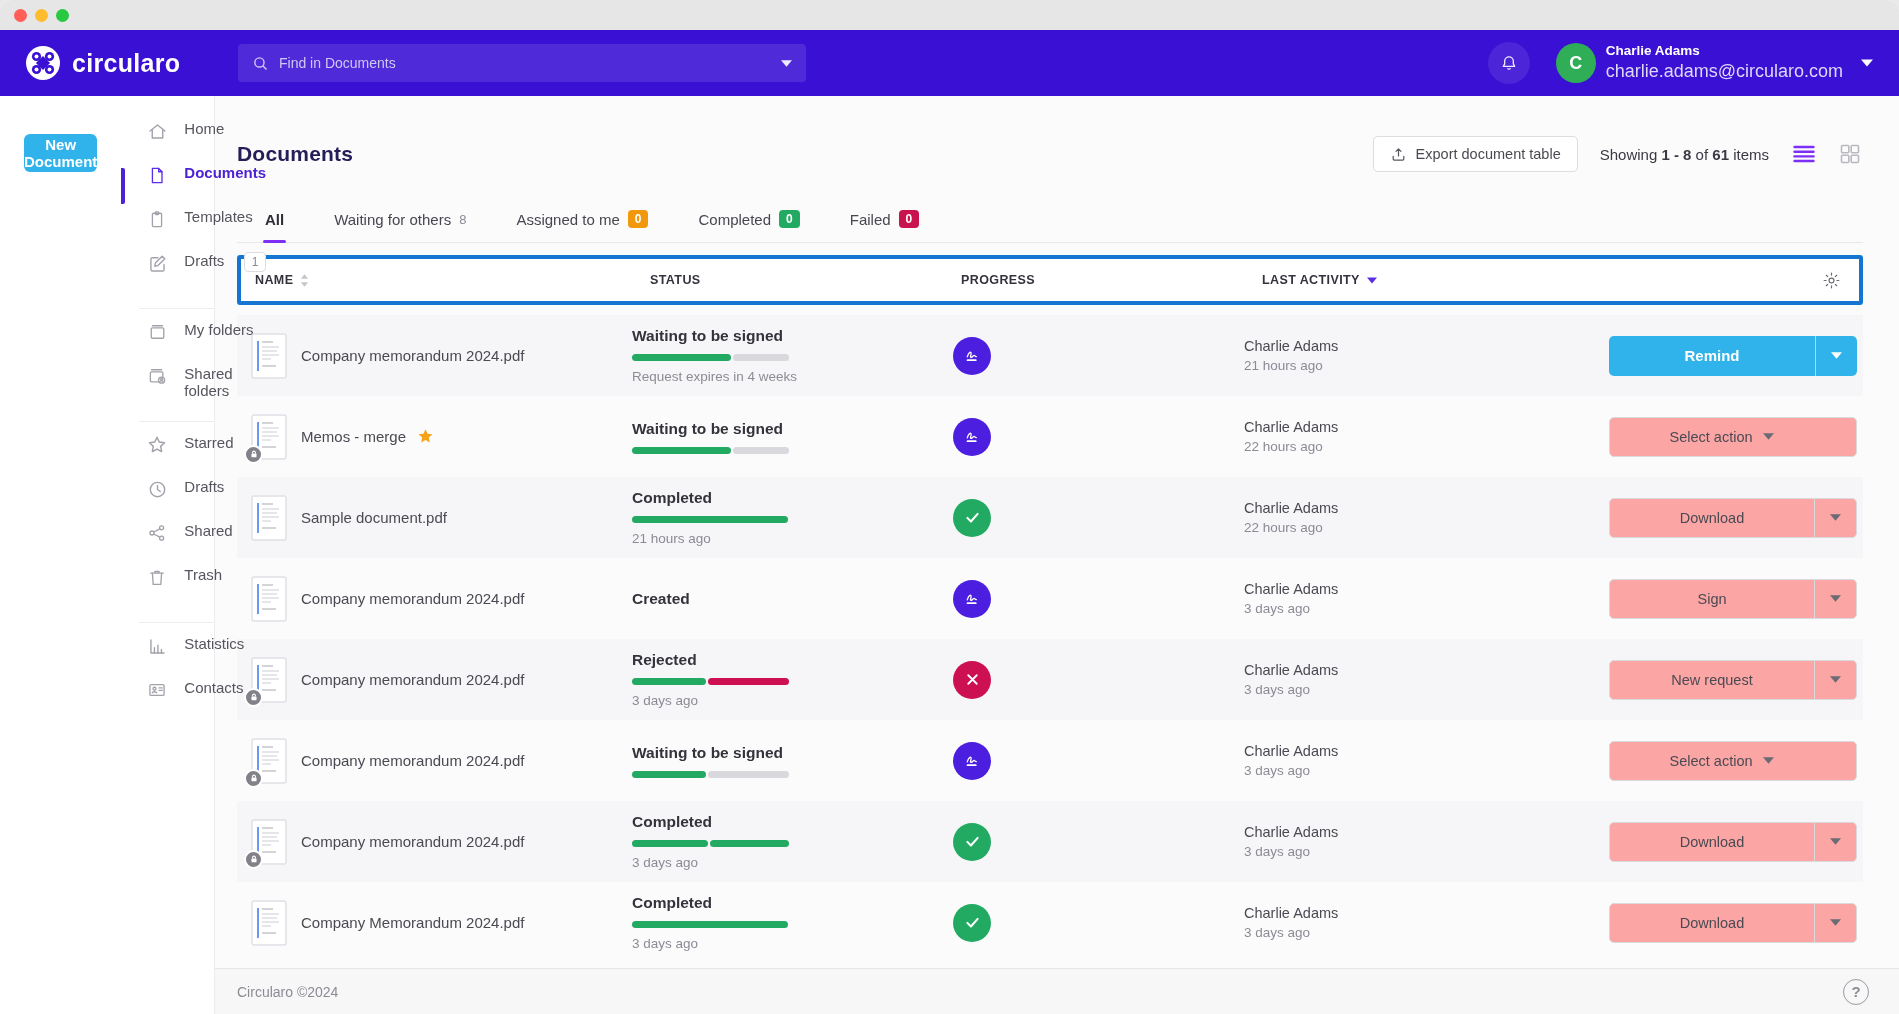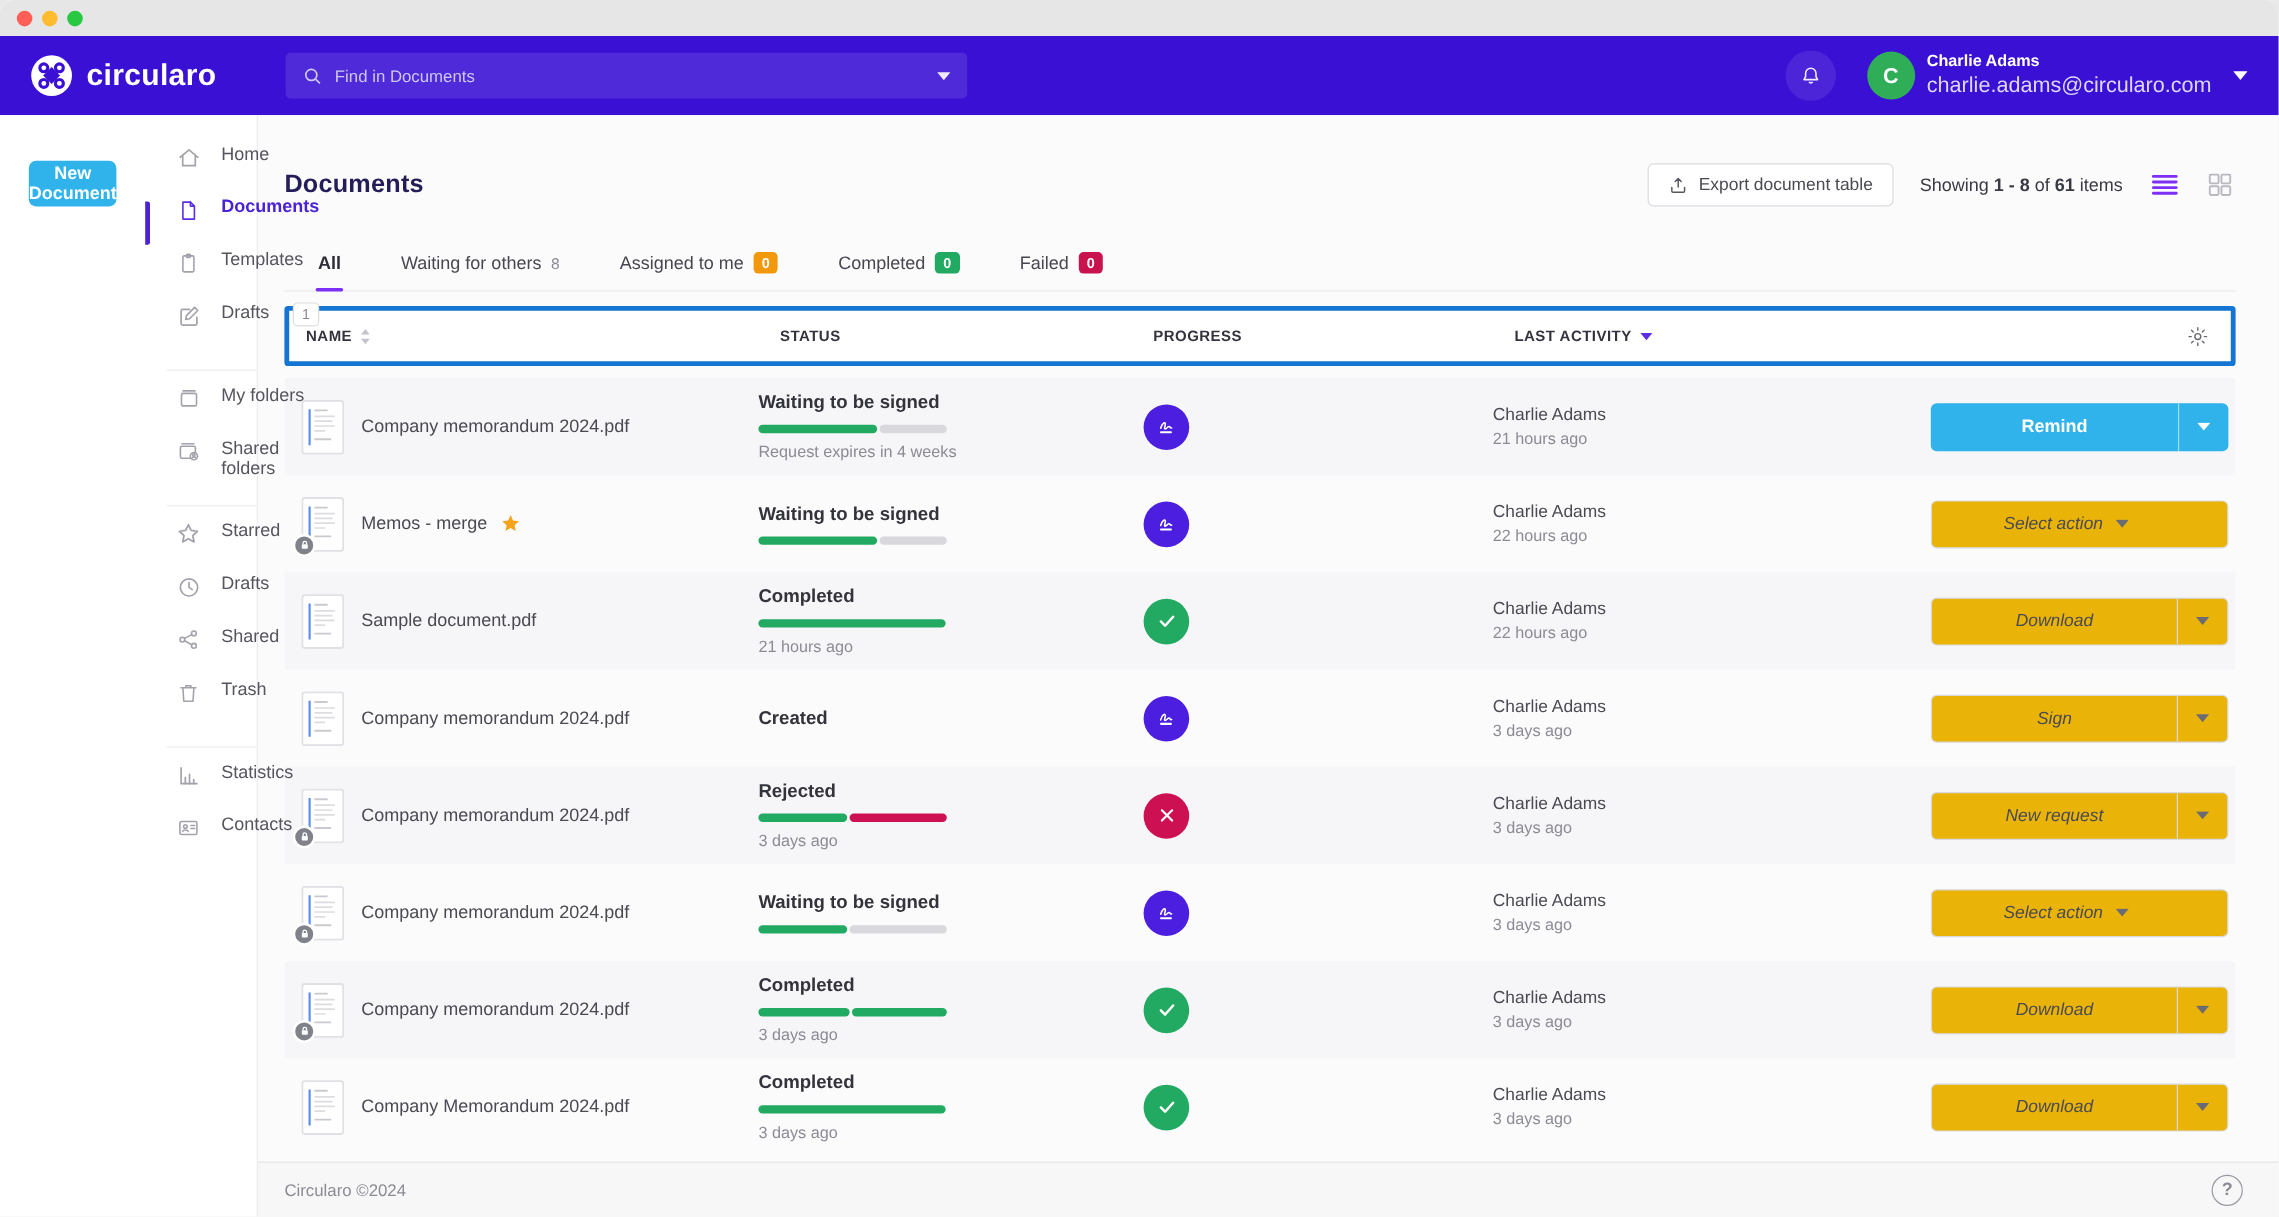--- a/index.html
+++ b/index.html
@@ -84,21 +84,21 @@
   .status-label { font-size:15.5px; font-weight:600; color:#33333b; }
   .bar { display:flex; gap:2px; width:157px; height:7px; margin-top:9px; }
   .bar span { height:7px; border-radius:4px; }
   .status-sub { font-size:13.5px; color:#8b8b95; margin-top:8px; }
   .pcircle { width:38px; height:38px; border-radius:50%; display:flex; align-items:center; justify-content:center; margin-left:10px; cursor:pointer; }
   .pc-signature{ background:#4c1fe0; } .pc-check{ background:#23aa62; } .pc-cross{ background:#cd1052; }
   .act-name { font-size:14.5px; color:#4a4a52; }
   .act-time { font-size:13.5px; color:#8b8b95; margin-top:4px; }
   .cell-action { justify-self:end; padding-right:6px; }
   .btn { display:flex; height:40px; border-radius:5px; overflow:hidden; width:248px; cursor:pointer; }
-  .btn.outline { background:#eab308; border:1px solid #d9d9de;font-style:italic; }
+  .btn.outline { background:#fca5a5; border:1px solid #d9d9de; }
   .btn.primary { background:#2fb3ea; }
   .btn-main { flex:1; display:flex; align-items:center; justify-content:center; gap:10px; font-size:14.5px; color:#4a4a52; }
   .btn.primary .btn-main { color:#fff; font-weight:700; font-size:15px; }
   .btn-caret { width:42px; display:flex; align-items:center; justify-content:center; border-left:1px solid #d9d9de; }
   .btn.primary .btn-caret { border-left:1px solid rgba(255,255,255,.55); }
   .btn.single .btn-caret { border-left:none; width:34px; justify-content:flex-start; }
 
   .footer { height:46px; border-top:1px solid #e6e6ea; background:#f7f7f8; display:flex; align-items:center; padding:0 30px 0 22px; flex:none; }
   .copyright { font-size:14px; color:#8b8b95; }
   .help-circle { margin-left:auto; width:26px; height:26px; border-radius:50%; border:1.5px solid #9a9aa3; color:#8b8b95; font-size:15px; font-weight:600; display:flex; align-items:center; justify-content:center; cursor:pointer; }

